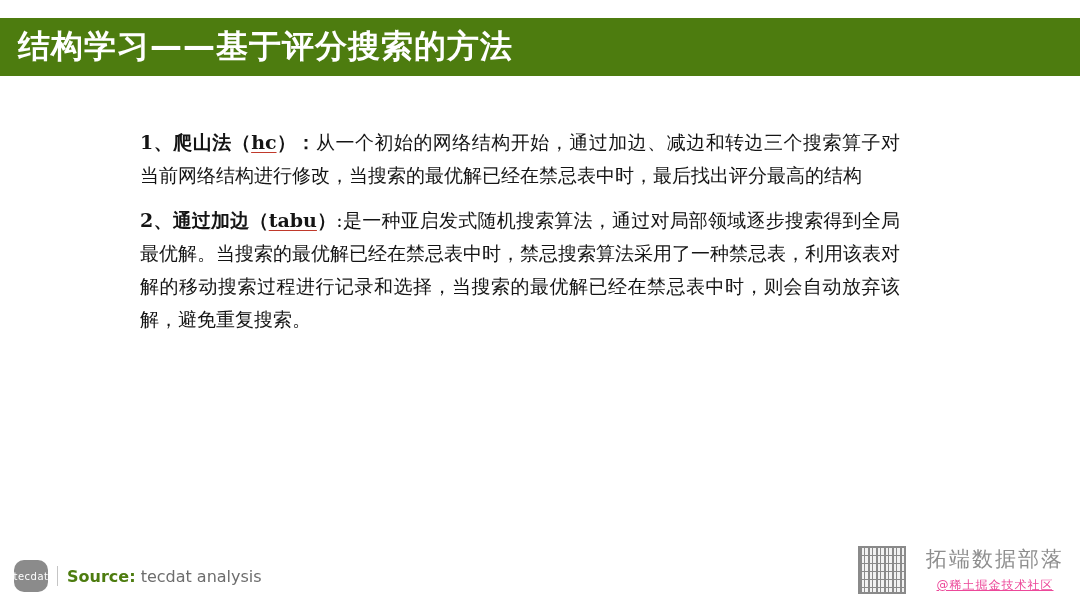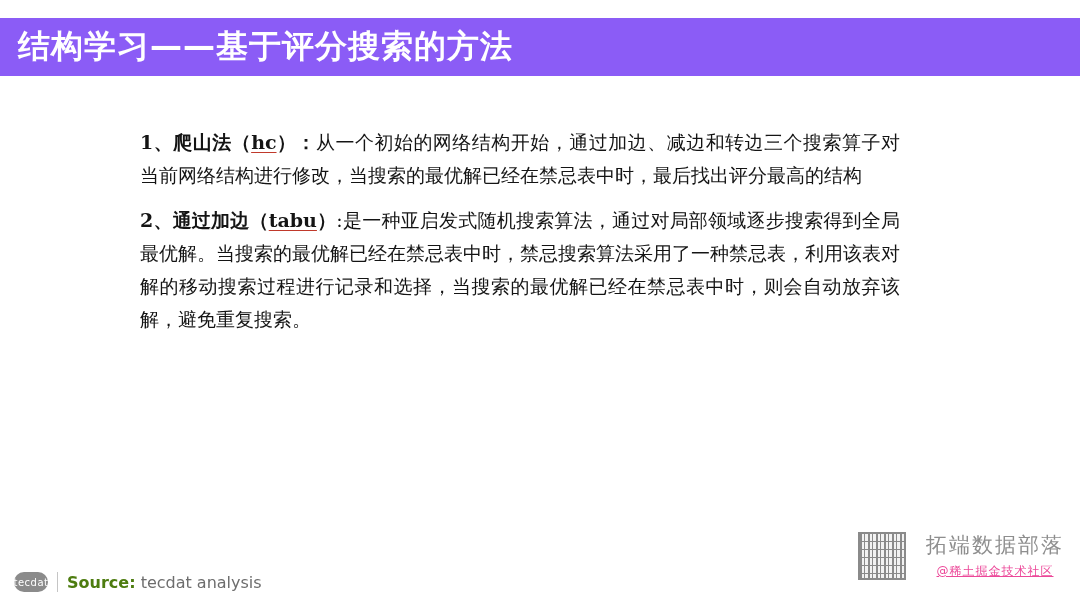--- a/index.html
+++ b/index.html
@@ -20,21 +20,21 @@
     background: #ffffff;
     box-sizing: border-box;
   }
   
   .title-bar {
     position: absolute;
     left: 0;
     top: 18px;
     width: 1080px;
     height: 58px;
-    background: #8b5cf6;
+    background: #4d7c0f;
     display: flex;
     align-items: center;
   }
   .title-text {
     color: #ffffff;
     font-size: 32px;
     font-weight: bold;
     letter-spacing: 1px;
     padding-left: 18px;
     font-family: "DejaVu Sans", "Liberation Sans", sans-serif;
@@ -82,21 +82,21 @@
   .footer-left {
     position: absolute;
     left: 14px;
     bottom: 12px;
     display: flex;
     align-items: center;
     gap: 9px;
   }
   .tecdat-logo {
     width: 34px;
-    height: 20px;
+    height: 32px;
     border-radius: 10px;
     background: #8b8b8b;
     color: #ffffff;
     font-size: 10px;
     font-family: "DejaVu Sans", "Liberation Sans", sans-serif;
     display: flex;
     align-items: center;
     justify-content: center;
     letter-spacing: 0.5px;
   }
@@ -111,21 +111,21 @@
     font-family: "DejaVu Sans", "Liberation Sans", sans-serif;
   }
   .source-text .src-label {
     font-weight: bold;
     color: #4d7c0f;
   }
   
   .watermark {
     position: absolute;
     right: 16px;
-    bottom: 24px;
+    bottom: 10px;
     display: flex;
     align-items: center;
     gap: 20px;
   }
   .qr {
     width: 48px;
     height: 48px;
     background:
       linear-gradient(90deg, #2b2b2b 25%, transparent 25%, transparent 50%, #2b2b2b 50%, #2b2b2b 62%, transparent 62%),
       linear-gradient(0deg, #2b2b2b 18%, transparent 18%, transparent 44%, #2b2b2b 44%, #2b2b2b 56%, transparent 56%),

